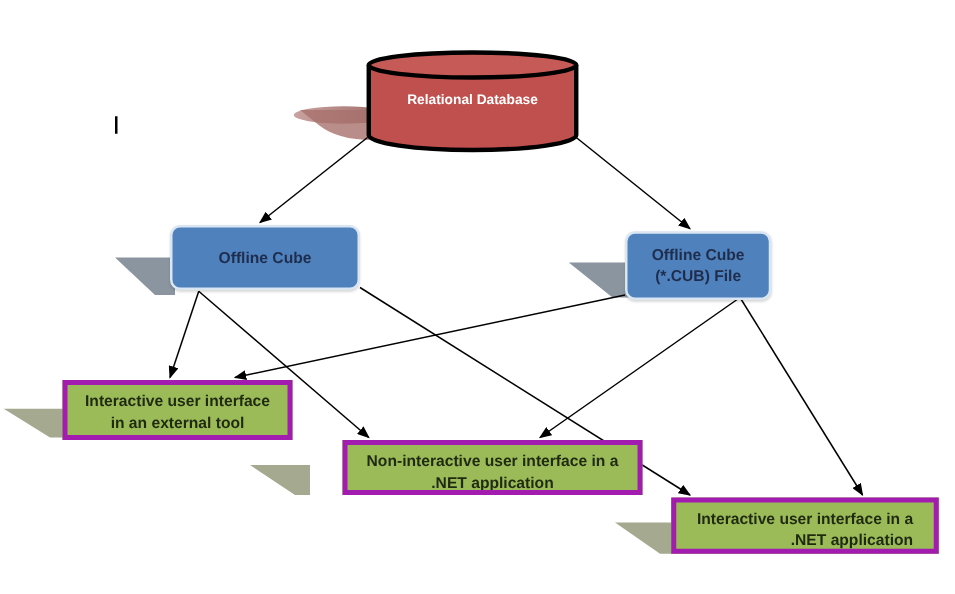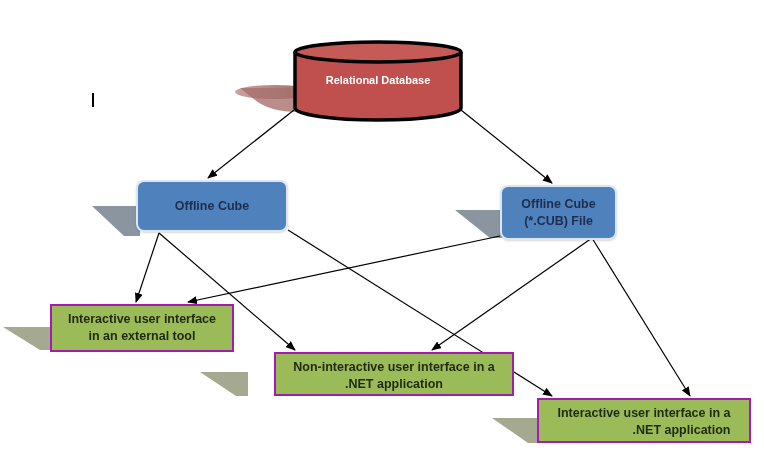--- a/index.html
+++ b/index.html
@@ -4,21 +4,21 @@
 <style>
   html, body { margin: 0; padding: 0; background: #ffffff; }
   body { width: 764px; height: 475px; position: relative; overflow: hidden;
          font-family: "Liberation Sans", sans-serif; }
   #canvas { position: absolute; left: 0; top: 0; width: 764px; height: 475px; }
   .node { position: absolute; display: flex; align-items: center; justify-content: center;
           text-align: center; font-weight: bold; box-sizing: border-box; }
   .node span { display: block; line-height: 17px; }
   .blue { background: #4f81bd; border: 2px solid #dbe6f3; border-radius: 8px;
           color: #1f2d4d; font-size: 12.5px; box-shadow: 0 1px 2px rgba(0,0,0,0.15); }
-  .green { background: #9bbb59; border: 2px solid #a21caf; color: #1f2a10;
+  .green { background: #9bbb59; border: 4px solid #a21caf; color: #1f2a10;
            font-size: 12.5px; align-items: flex-start; padding-top: 5px; overflow: hidden; }
   .db-label { position: absolute; color: #ffffff; font-weight: bold; font-size: 11px;
               text-align: center; }
   .cursor { position: absolute; left: 92px; top: 93px; width: 2px; height: 14px; background: #000; }
 </style>
 </head>
 <body>
 
 <svg id="canvas" xmlns="http://www.w3.org/2000/svg" width="764" height="475">
   <defs>

